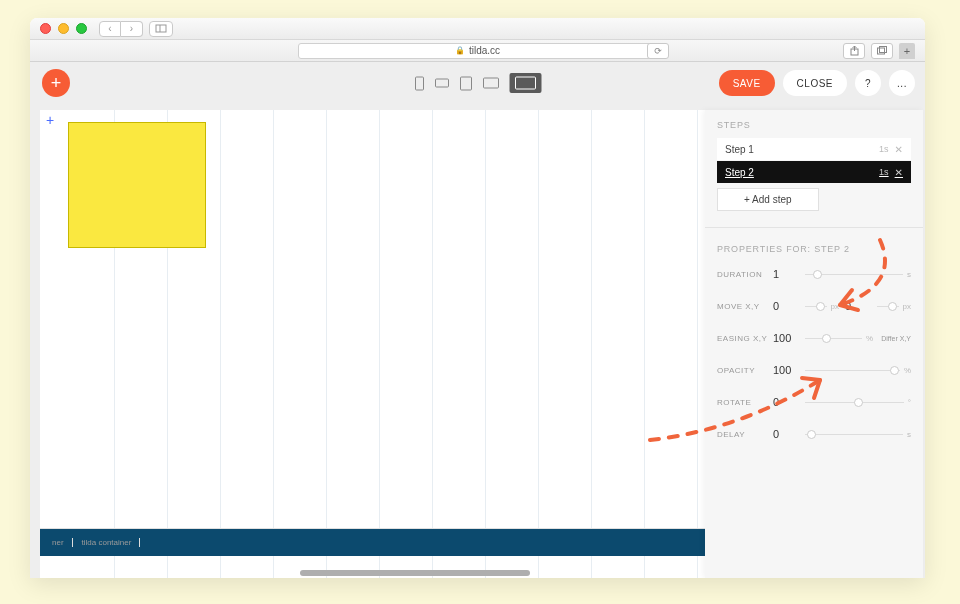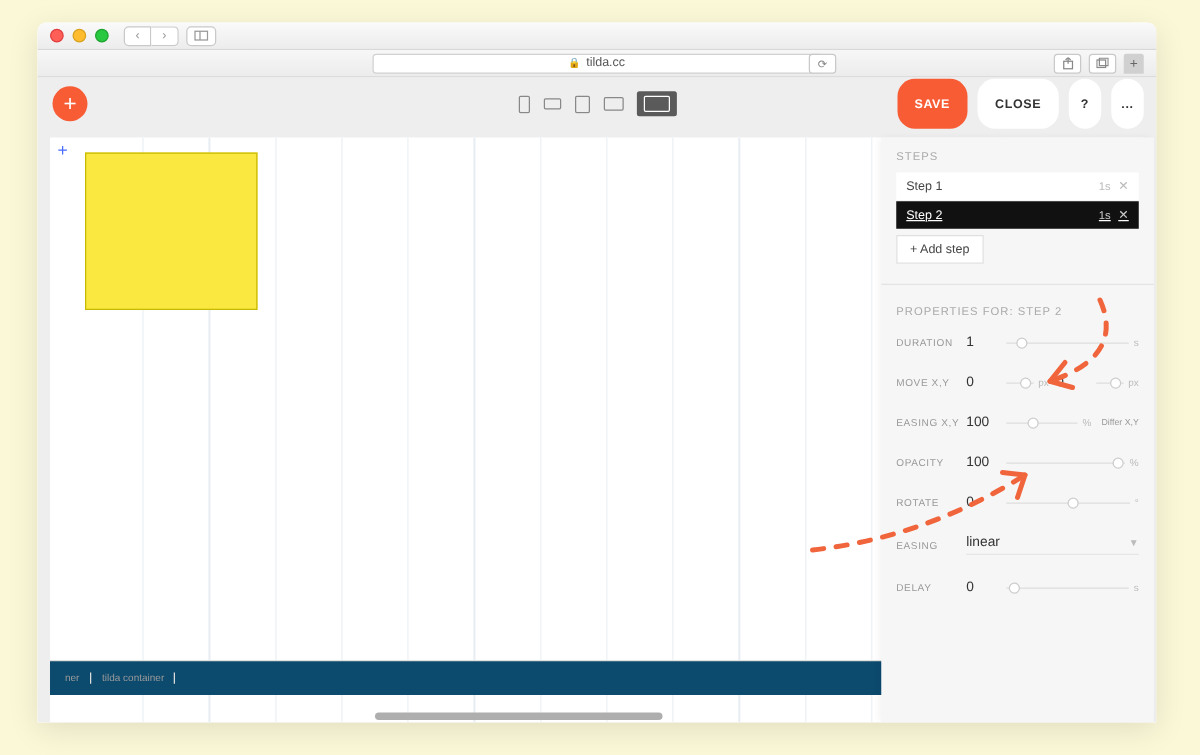--- a/index.html
+++ b/index.html
@@ -84,21 +84,21 @@
     position:absolute; left:50%; transform:translateX(-50%);
     display:flex; align-items:center; gap:10px;
   }
   .dev { color:#888; display:flex; align-items:center; }
   .dev svg { display:block; }
   .dev.active { background:#5a5a5a; padding:3px 5px; border-radius:2px; }
   .dev.active svg rect { stroke:#fff; }
   .toolbar-right {
     position:absolute; right:10px; display:flex; gap:8px; align-items:center;
   }
-  .pill { height:40px; border-radius:14px; font-size:10px; letter-spacing:0.5px; display:flex; align-items:center; justify-content:center; background:#fff; font-weight:700; color:#333;text-align:right; }
+  .pill { height:26px; border-radius:14px; font-size:10px; letter-spacing:0.5px; display:flex; align-items:center; justify-content:center; background:#fff; font-weight:400; color:#333;text-align:right; }
   .pill.save { background:#f75c35; color:#fff; padding:0 14px;}
   .pill.close { padding:0 14px;}
   .pill.circle { width:26px; }
   
   
   .canvas-wrap {
     position:absolute; left:10px; right:10px; top:48px; bottom:0;
     background:#fff; overflow:hidden;
   }
   .grid-cols {
@@ -135,21 +135,21 @@
   .panel-h { font-size:9px; letter-spacing:0.8px; color:#aaa; margin-bottom:8px;}
   .step-row {
     height:22px; display:flex; align-items:center; justify-content:space-between;
     padding:0 8px; background:#fff; margin-bottom:1px; font-size:10px; color:#444;
   }
   .step-row .time { color:#bbb; font-size:9px; display:flex; gap:6px; align-items:center;}
   .step-row.active { background:#111; color:#fff;text-decoration:underline; }
   .step-row.active .time { color:#ccc; }
   .step-x { color:inherit; font-size:10px; }
   .add-step {
-    display:inline-block; margin-top:4px; padding:5px 10px; background:#fff;
+    display:inline-block; margin-top:4px; padding:5px 26px; background:#fff;
     border:1px solid #e0e0e0; font-size:10px; color:#444;
   }
   .divider { height:1px; background:#e3e3e3; margin:16px -12px; }
   .prop-h { font-size:9px; letter-spacing:0.8px; color:#aaa; margin-bottom:14px;}
   .prop-row {
     display:flex; align-items:center; margin-bottom:20px; position:relative;
   }
   .prop-label { width:56px; font-size:8px; letter-spacing:0.5px; color:#999;}
   .prop-val { font-size:11px; color:#333; min-width:28px;}
   .prop-unit { font-size:8px; color:#bbb;}
@@ -345,27 +345,20 @@
 
         <div class="prop-row">
           <span class="prop-label">ROTATE</span>
           <span class="prop-val">0</span>
           <div class="slider">
               <div class="slider-knob" style="left:50%"></div>
             </div>
           <span class="prop-unit">°</span>
         </div>
 
-        <div class="select-row">
-          <span class="prop-label">EASING</span>
-          <div class="select-val">
-            <span>linear</span>
-            <span class="chev">▼</span>
-          </div>
-        </div>
 
         <div class="prop-row">
           <span class="prop-label">DELAY</span>
           <span class="prop-val">0</span>
           <div class="slider">
               <div class="slider-knob" style="left:2px"></div>
             </div>
           <span class="prop-unit">s</span>
         </div>
 

